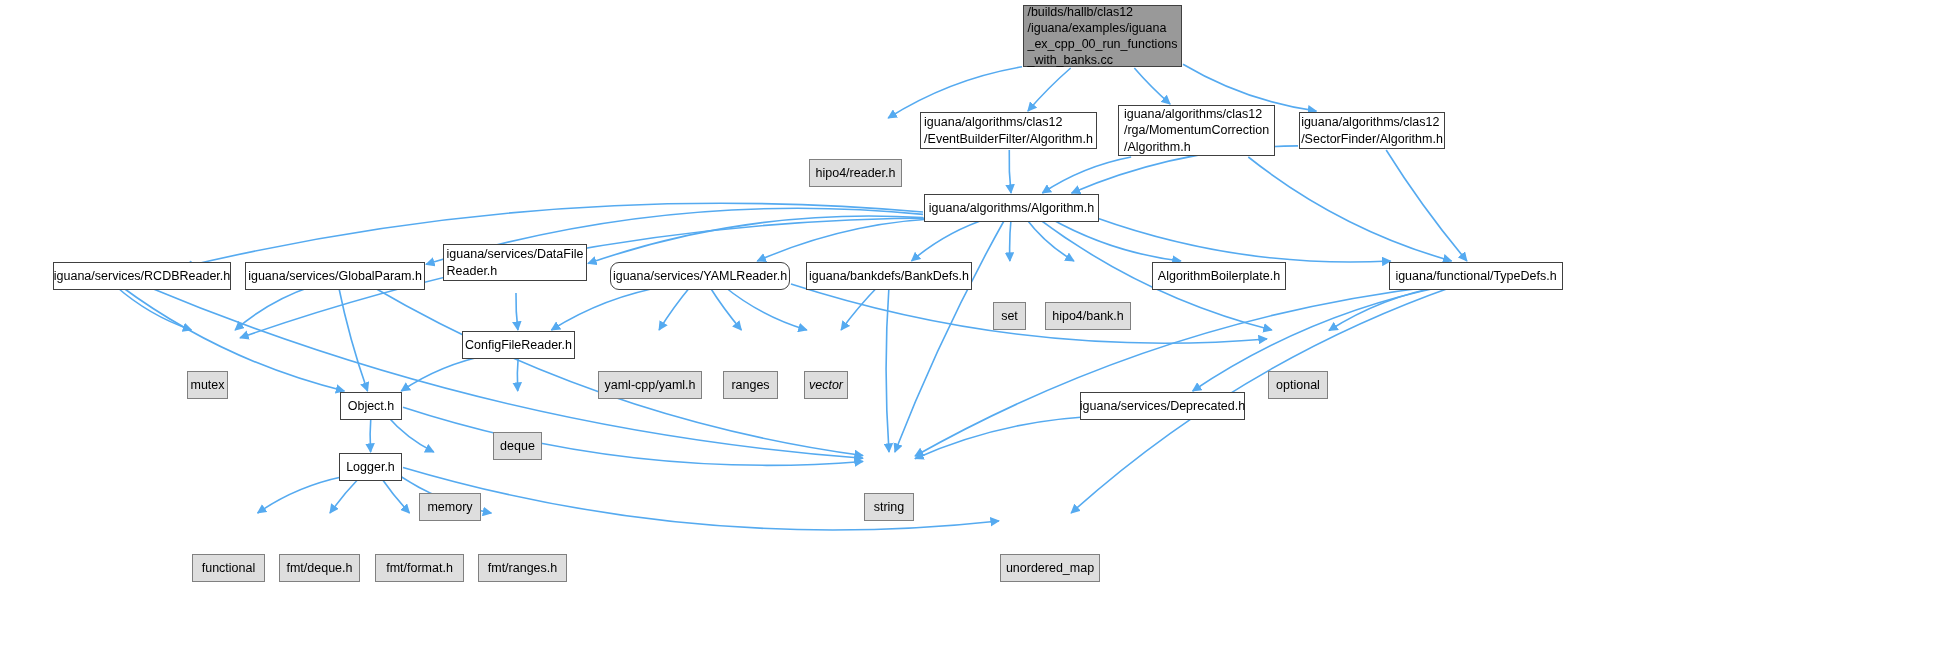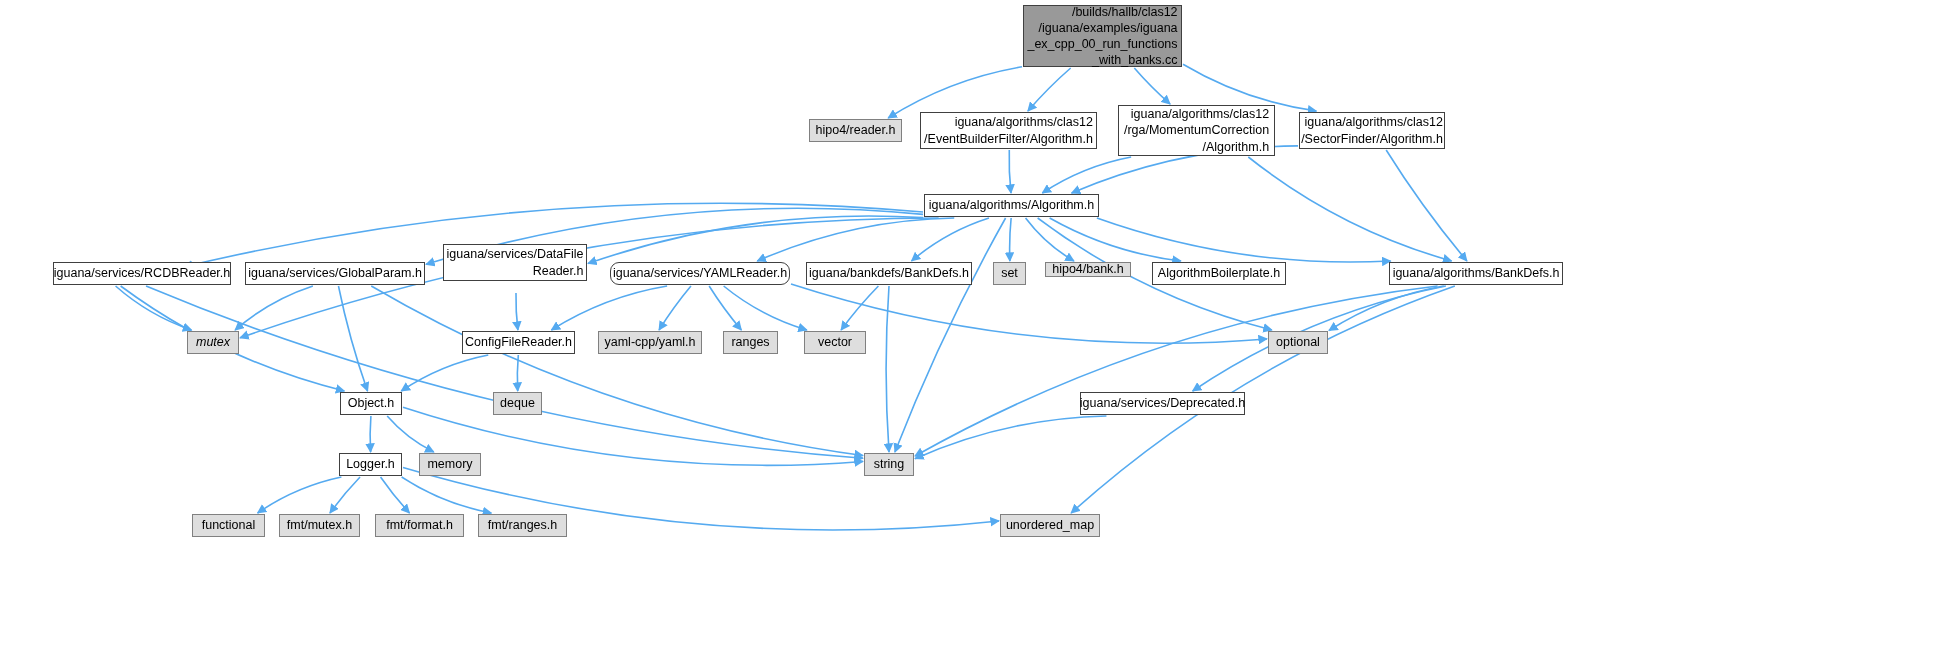--- a/index.html
+++ b/index.html
@@ -1,24 +1,24 @@
 <!DOCTYPE html>
 <html><head>
 <meta charset="utf-8">
 <style>
   html,body{margin:0;padding:0;background:#ffffff;}
   #canvas{position:relative;width:1937px;height:670px;background:#ffffff;
           font-family:"Liberation Sans", sans-serif;overflow:hidden;}
   svg{position:absolute;left:0;top:0;width:1937px;height:670px;overflow:visible;}
   .node{position:absolute;box-sizing:border-box;display:flex;align-items:center;
-        justify-content:center;text-align:right;border:1px solid #404040;
-        font-size:12.5px;color:#000000;line-height:1.30;padding:6px 5px;
+        justify-content:center;text-align:left;border:1px solid #404040;
+        font-size:12.5px;color:#000000;line-height:1.30;padding:13px 5px;
         white-space:pre-line;}
   .node.root{background:#999999;border:1px solid #404040;}
-  .node.sys{background:#dedede;border:1px solid #808080;}
+  .node.sys{background:#dedede;border:1px solid #808080;margin-top:40px;}
   .node.hdr{background:#ffffff;border:1px solid #808080;}
   .node.hdr.strong{border:1px solid #404040;}
 </style>
 </head>
 <body>
 
 <div id="canvas">
   <svg id="edges" aria-hidden="true">
     <defs>
       <marker id="arrow" viewBox="0 0 10 10" refX="9" refY="5" markerWidth="6" markerHeight="6" orient="auto-start-reverse">
@@ -94,32 +94,32 @@
       <div class="node hdr strong" style="left: 924px; top: 194px; width: 175px; height: 23px;">iguana/algorithms/Algorithm.h</div>
       <div class="node hdr strong" style="left: 5px; top: 262px; width: 178px; height: 23px; margin-left: 48px;">iguana/services/RCDBReader.h</div>
       <div class="node hdr strong" style="left: 245px; top: 262px; width: 180px; height: 23px;">iguana/services/GlobalParam.h</div>
       <div class="node hdr strong" style="left: 443px; top: 244px; width: 144px; height: 37px;">iguana/services/DataFile
 Reader.h</div>
       <div class="node hdr strong" style="left: 610px; top: 262px; width: 180px; height: 23px; border-radius: 9px;">iguana/services/YAMLReader.h</div>
       <div class="node hdr strong" style="left: 806px; top: 262px; width: 166px; height: 23px;">iguana/bankdefs/BankDefs.h</div>
       <div class="node sys" style="left: 993px; top: 262px; width: 33px; height: 23px;">set</div>
       <div class="node sys" style="left: 1045px; top: 262px; width: 86px; height: 15px;">hipo4/bank.h</div>
       <div class="node hdr strong" style="left: 1152px; top: 262px; width: 134px; height: 23px;">AlgorithmBoilerplate.h</div>
-      <div class="node hdr strong" style="left: 1389px; top: 262px; width: 174px; height: 23px;">iguana/algorithms/BankDefs.h</div>
-      <div class="node sys" style="left: 187px; top: 331px; width: 52px; height: 23px; font-style: italic;">mutex</div>
+      <div class="node hdr strong" style="left: 1389px; top: 262px; width: 174px; height: 23px;">iguana/functional/TypeDefs.h</div>
+      <div class="node sys" style="left: 187px; top: 331px; width: 41px; height: 23px;">mutex</div>
       <div class="node hdr strong" style="left: 462px; top: 331px; width: 113px; height: 23px;">ConfigFileReader.h</div>
       <div class="node sys" style="left: 598px; top: 331px; width: 104px; height: 23px;">yaml-cpp/yaml.h</div>
       <div class="node sys" style="left: 723px; top: 331px; width: 55px; height: 23px;">ranges</div>
-      <div class="node sys" style="left: 804px; top: 331px; width: 62px; height: 23px;">vector</div>
+      <div class="node sys" style="left: 804px; top: 331px; width: 44px; height: 23px; font-style: italic;">vector</div>
       <div class="node sys" style="left: 1268px; top: 331px; width: 60px; height: 23px;">optional</div>
       <div class="node hdr strong" style="left: 340px; top: 392px; width: 62px; height: 23px;">Object.h</div>
       <div class="node sys" style="left: 493px; top: 392px; width: 49px; height: 23px;">deque</div>
       <div class="node hdr strong" style="left: 1080px; top: 392px; width: 165px; height: 23px;">iguana/services/Deprecated.h</div>
       <div class="node hdr strong" style="left: 339px; top: 453px; width: 63px; height: 23px;">Logger.h</div>
       <div class="node sys" style="left: 419px; top: 453px; width: 62px; height: 23px;">memory</div>
       <div class="node sys" style="left: 864px; top: 453px; width: 50px; height: 23px;">string</div>
       <div class="node sys" style="left: 192px; top: 514px; width: 73px; height: 23px;">functional</div>
-      <div class="node sys" style="left: 279px; top: 514px; width: 81px; height: 23px;">fmt/mutex.h</div>
+      <div class="node sys" style="left: 279px; top: 514px; width: 81px; height: 23px;">fmt/deque.h</div>
       <div class="node sys" style="left: 375px; top: 514px; width: 89px; height: 23px;">fmt/format.h</div>
       <div class="node sys" style="left: 478px; top: 514px; width: 89px; height: 23px;">fmt/ranges.h</div>
       <div class="node sys" style="left: 1000px; top: 514px; width: 100px; height: 23px;">unordered_map</div>
     </div>
 </div>
 
 </body></html>

